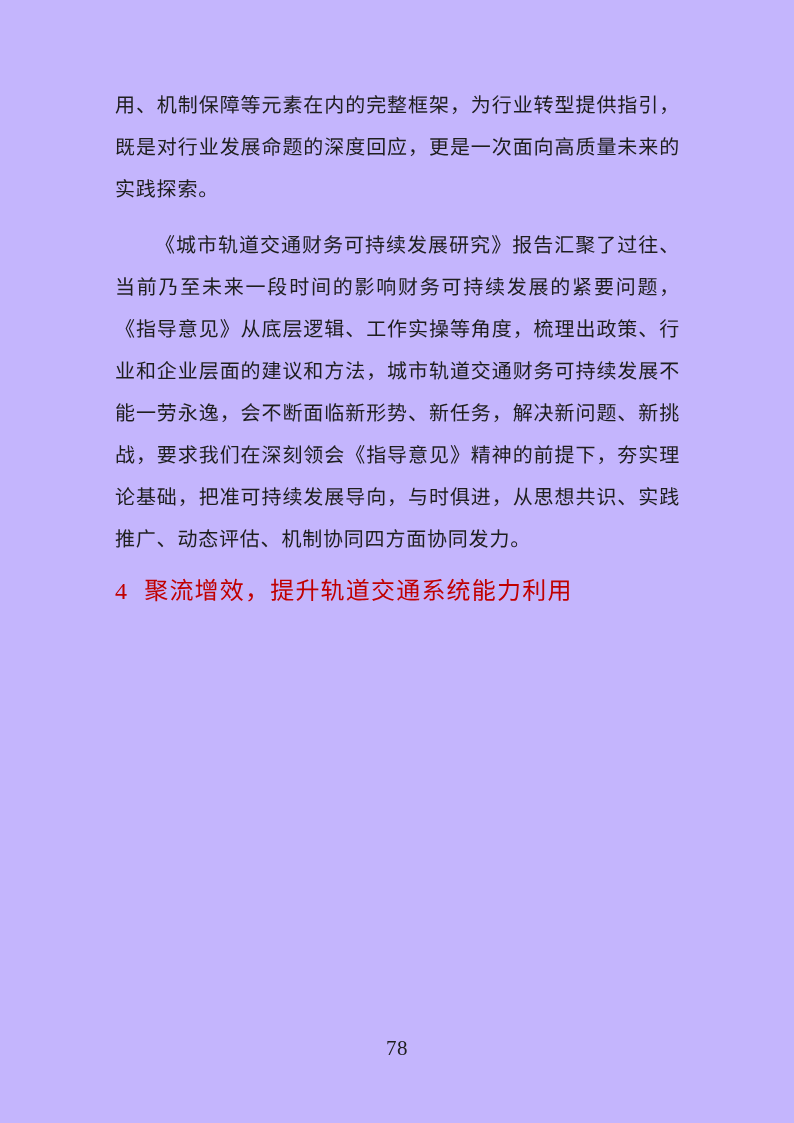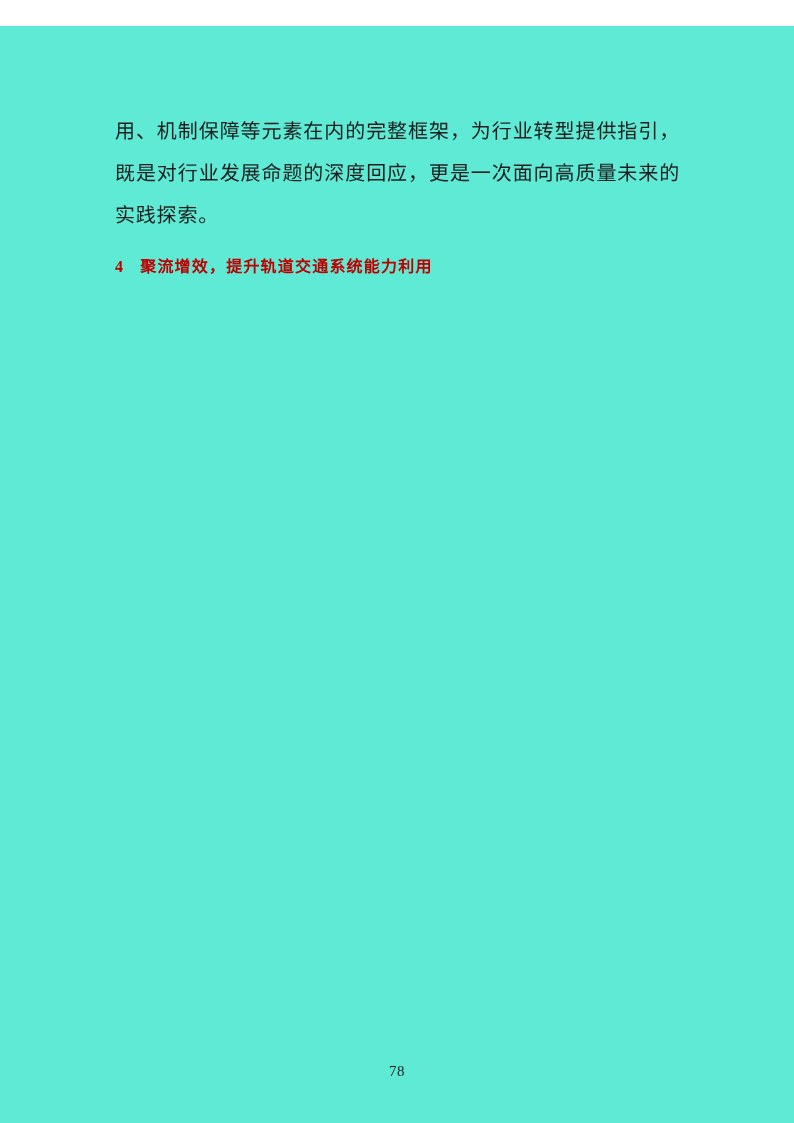--- a/index.html
+++ b/index.html
@@ -11,22 +11,21 @@
   body {
     width: 794px;
     height: 1123px;
     position: relative;
     overflow: hidden;
     font-family: "Liberation Serif", "DejaVu Serif", serif;
   }
   .page {
     position: absolute;
     inset: 0;
-    background: #5eead4;
-    margin-top: 26px;
+    background: #c4b5fd;
   }
   .content {
     position: absolute;
     left: 115px;
     top: 84px;
     width: 565px;
   }
   .para {
     margin: 0 0 14px 0;
     font-size: 20px;
@@ -37,51 +36,52 @@
   }
   .para.indent {
     text-indent: 2em;
   }
   .seg-bold {
     font-weight: bold;
     color: #111111;
   }
   .heading {
     margin: 0 0 10px 0;
-    font-size: 16px;
+    font-size: 24px;
     line-height: 34px;
-    font-weight: bold;
+    font-weight: normal;
     letter-spacing: 1.2px;
     color: #c00000; 
   }
   .heading .h-num {
     display: inline-block;
     margin-right: 16px;
   }
   .page-footer {
     position: absolute;
     left: 0;
     right: 0;
     top: 1036px;
     text-align: center;
   }
   .page-number {
-    font-size: 15px;
+    font-size: 21px;
     letter-spacing: 0.5px;
     color: #1e1e1e;
   }
 </style>
 </head>
 <body>
 
 <div class="page">
   <main class="content">
 
     <p class="para">用、机制保障等元素在内的完整框架，为行业转型提供指引，既是对行业发展命题的深度回应，更是一次面向高质量未来的实践探索。</p>
 
+    <p class="para indent">《城市轨道交通财务可持续发展研究》报告汇聚了过往、当前乃至未来一段时间的影响财务可持续发展的紧要问题，《指导意见》从底层逻辑、工作实操等角度，梳理出政策、行业和企业层面的建议和方法，城市轨道交通财务可持续发展不能一劳永逸，会不断面临新形势、新任务，解决新问题、新挑战，要求我们在深刻领会《指导意见》精神的前提下，夯实理论基础，把准可持续发展导向，与时俱进，从思想共识、实践推广、动态评估、机制协同四方面协同发力。</p>
 
     <h2 class="heading" style="color: rgb(192, 0, 0);">
       <span class="h-num">4</span><span class="h-title">聚流增效，提升轨道交通系统能力利用</span>
     </h2>
 
 
 
   </main>
 
   <footer class="page-footer">

